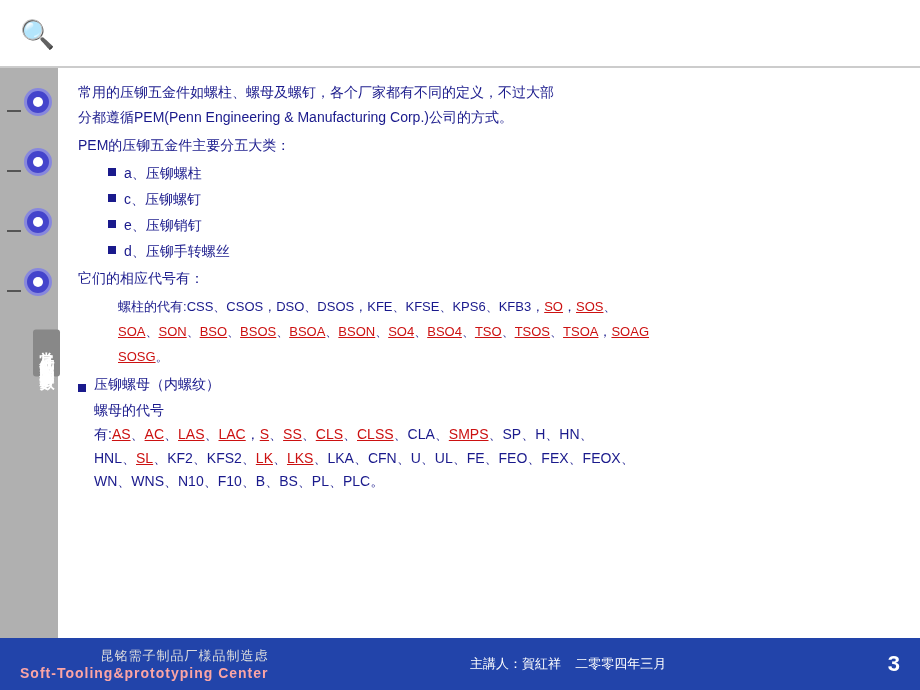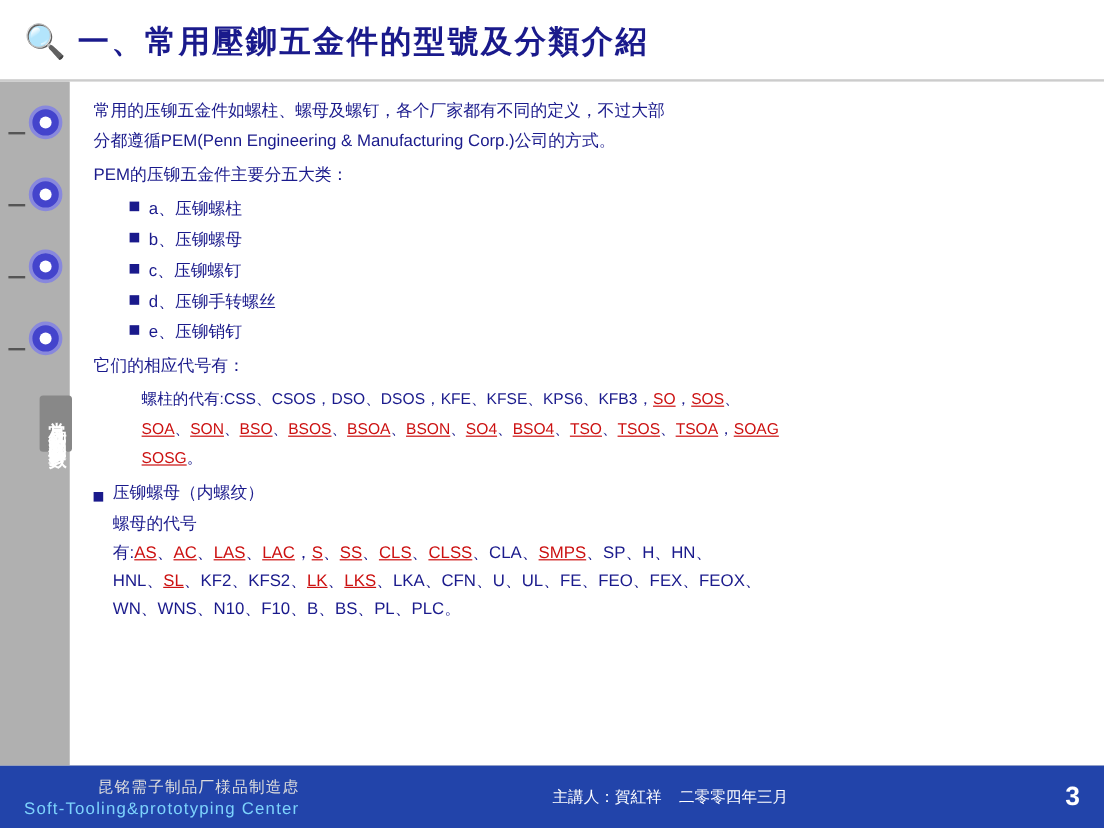--- a/index.html
+++ b/index.html
@@ -187,22 +187,22 @@
     }
 
     .footer-title-cn {
       font-size: 13px;
       color: #ddd;
       letter-spacing: 1px;
     }
 
     .footer-title-en {
       font-size: 14px;
-      color: #7dd3fc;
-      font-weight: normal;
+      color: #fca5a5;
+      font-weight: bold;
       letter-spacing: 1px;
     }
 
     .footer-right {
       display: flex;
       flex-direction: column;
       align-items: flex-end;
     }
 
     .footer-presenter {
@@ -266,21 +266,20 @@
       text-decoration: underline;
     }
   </style>
 </head>
 <body>
 
 <div class="slide-wrapper">
 
   <div class="slide-header">
     <span class="header-icon">🔍</span>
-    <span class="header-title">一、常用壓鉚五金件的型號及分類介紹</span>
   </div>
 
   <div class="slide-main">
 
     <div class="left-sidebar">
       <div class="eye-group">
         <div class="eye-with-lines">
           <div class="dash-line"></div>
           <div class="sidebar-eye"></div>
         </div>
@@ -309,33 +308,29 @@
 
       <div class="section-label content-block">PEM的压铆五金件主要分五大类：</div>
 
       <ul class="bullet-list">
         <li>
           <span class="bullet-sq"></span>
           <span class="bullet-text">a、压铆螺柱</span>
         </li>
         <li>
           <span class="bullet-sq"></span>
-          <span class="bullet-text">b、压铆螺母</span>
-        </li>
-        <li>
-          <span class="bullet-sq"></span>
           <span class="bullet-text">c、压铆螺钉</span>
         </li>
         <li>
           <span class="bullet-sq"></span>
-          <span class="bullet-text">d、压铆手转螺丝</span>
+          <span class="bullet-text">e、压铆销钉</span>
         </li>
         <li>
           <span class="bullet-sq"></span>
-          <span class="bullet-text">e、压铆销钉</span>
+          <span class="bullet-text">d、压铆手转螺丝</span>
         </li>
       </ul>
 
       <div class="corresponding-label content-block">它们的相应代号有：</div>
 
       <div class="content-block">
         <div class="codes-block">
           <span class="plain">螺柱的代有:</span><span class="plain">CSS、CSOS，DSO、DSOS，KFE、KFSE、KPS6、KFB3，</span><span class="red-link">SO</span><span class="plain">，</span><span class="red-link">SOS</span><span class="plain">、</span><br>
           <span class="red-link">SOA</span><span class="plain">、</span><span class="red-link">SON</span><span class="plain">、</span><span class="red-link">BSO</span><span class="plain">、</span><span class="red-link">BSOS</span><span class="plain">、</span><span class="red-link">BSOA</span><span class="plain">、</span><span class="red-link">BSON</span><span class="plain">、</span><span class="red-link">SO4</span><span class="plain">、</span><span class="red-link">BSO4</span><span class="plain">、</span><span class="red-link">TSO</span><span class="plain">、</span><span class="red-link">TSOS</span><span class="plain">、</span><span class="red-link">TSOA</span><span class="plain">，</span><span class="red-link">SOAG</span><br>
           <span class="red-link">SOSG</span><span class="plain">。</span>

